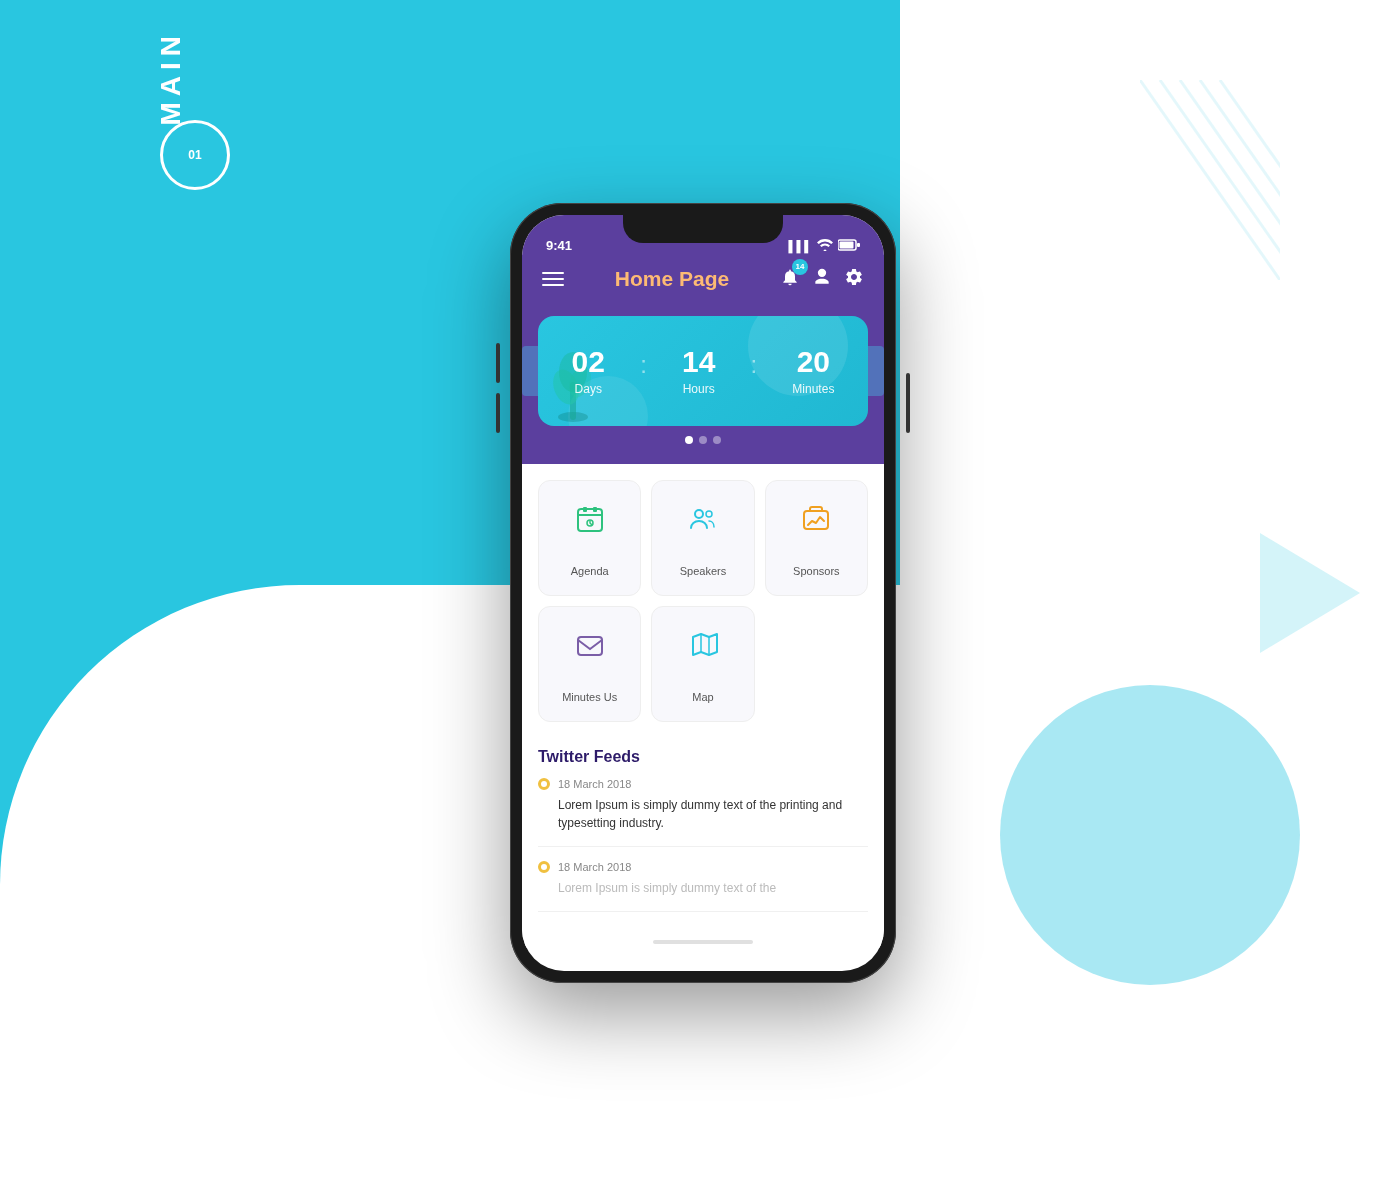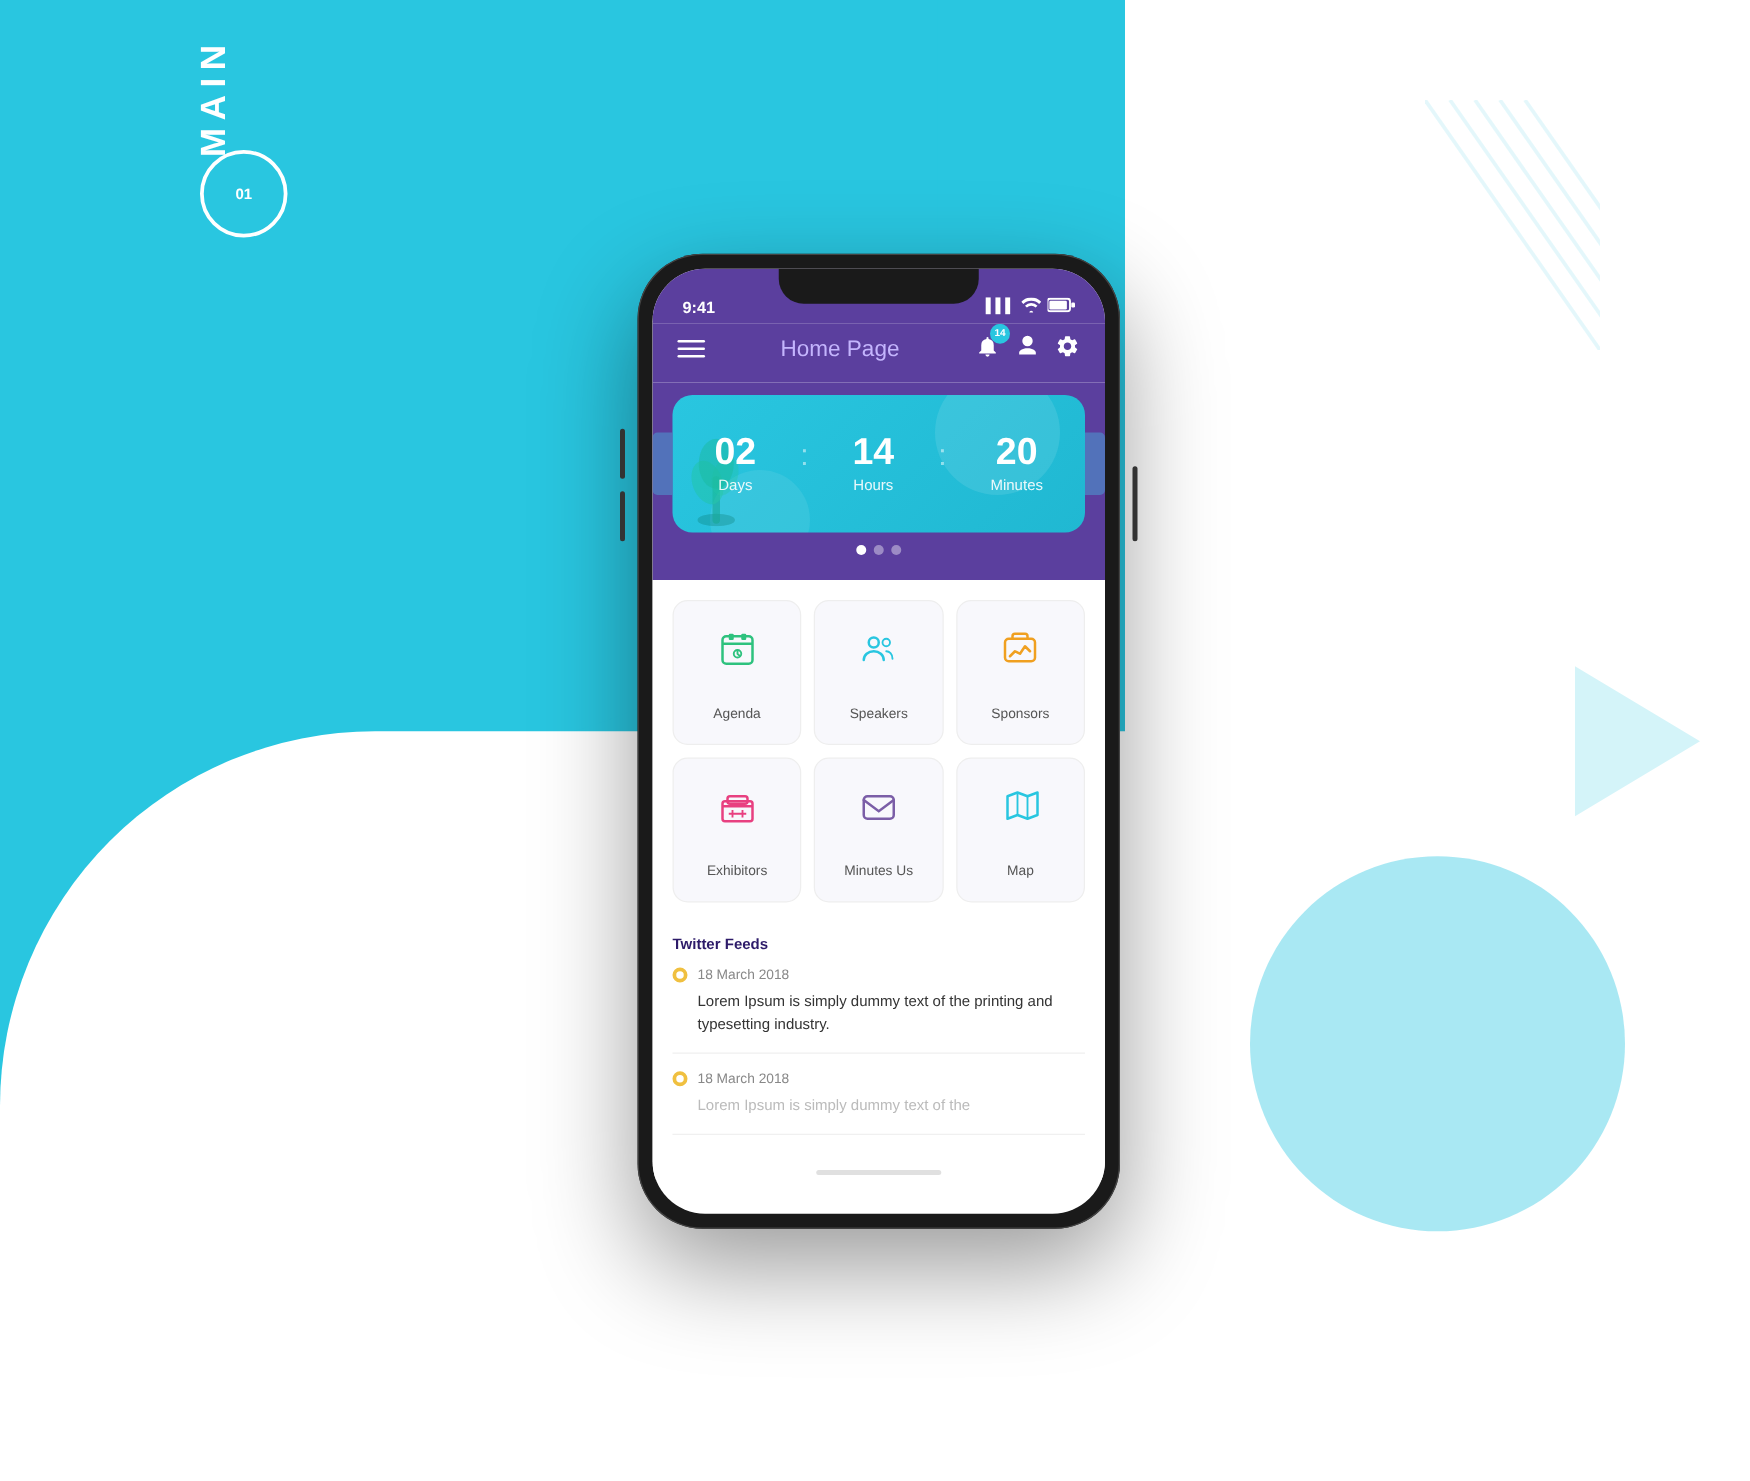--- a/index.html
+++ b/index.html
@@ -128,23 +128,23 @@
       flex-direction: column;
       gap: 4px;
     }
     .menu-line {
       width: 22px;
       height: 2px;
       background: white;
       border-radius: 2px;
     }
     .header-title {
-      color: #c4b5fd;
-      font-size: 18px;
-      font-weight: 400;
+      color: #fdba74;
+      font-size: 21px;
+      font-weight: 700;
     }
     .header-icons {
       display: flex;
       align-items: center;
       gap: 12px;
     }
     .header-icon {
       color: white;
       font-size: 18px;
       position: relative;
@@ -266,21 +266,21 @@
       color: #555;
       font-weight: 500;
       text-align: center;
     }
 
     
     .twitter-section {
       padding: 10px 16px 10px;
     }
     .twitter-title {
-      font-size: 12px;
+      font-size: 16px;
       font-weight: 800;
       color: #2d1b69;
       margin-bottom: 12px;
     }
     .tweet-item {
       margin-bottom: 14px;
       padding-bottom: 14px;
       border-bottom: 1px solid #f0f0f0;
     }
     .tweet-date-row {
@@ -560,33 +560,20 @@
             <div class="menu-icon icon-sponsors">
               <svg width="32" height="32" viewBox="0 0 32 32" fill="none">
                 <path d="M8 22l4-4 4 2 4-6 4 4" stroke="#f0a020" stroke-width="2" stroke-linecap="round" stroke-linejoin="round"></path>
                 <rect x="4" y="8" width="24" height="18" rx="3" stroke="#f0a020" stroke-width="2"></rect>
                 <path d="M10 8V6a2 2 0 0 1 2-2h8a2 2 0 0 1 2 2v2" stroke="#f0a020" stroke-width="2"></path>
               </svg>
             </div>
             <span class="menu-label">Sponsors</span>
           </div>
 
-          <div class="menu-item">
-            <div class="menu-icon icon-exhibitors">
-              <svg width="32" height="32" viewBox="0 0 32 32" fill="none">
-                <rect x="4" y="12" width="24" height="16" rx="2" stroke="#e84080" stroke-width="2"></rect>
-                <path d="M4 16h24" stroke="#e84080" stroke-width="2"></path>
-                <rect x="8" y="8" width="16" height="6" rx="2" stroke="#e84080" stroke-width="2"></rect>
-                <line x1="12" y1="19" x2="12" y2="25" stroke="#e84080" stroke-width="1.5"></line>
-                <line x1="20" y1="19" x2="20" y2="25" stroke="#e84080" stroke-width="1.5"></line>
-                <line x1="9" y1="22" x2="23" y2="22" stroke="#e84080" stroke-width="1.5"></line>
-              </svg>
-            </div>
-            <span class="menu-label">Exhibitors</span>
-          </div>
 
           <div class="menu-item">
             <div class="menu-icon icon-contact">
               <svg width="32" height="32" viewBox="0 0 32 32" fill="none">
                 <rect x="4" y="8" width="24" height="18" rx="3" stroke="#7b5ea7" stroke-width="2"></rect>
                 <path d="M4 11l12 9 12-9" stroke="#7b5ea7" stroke-width="2" stroke-linecap="round"></path>
               </svg>
             </div>
             <span class="menu-label">Minutes Us</span>
           </div>

